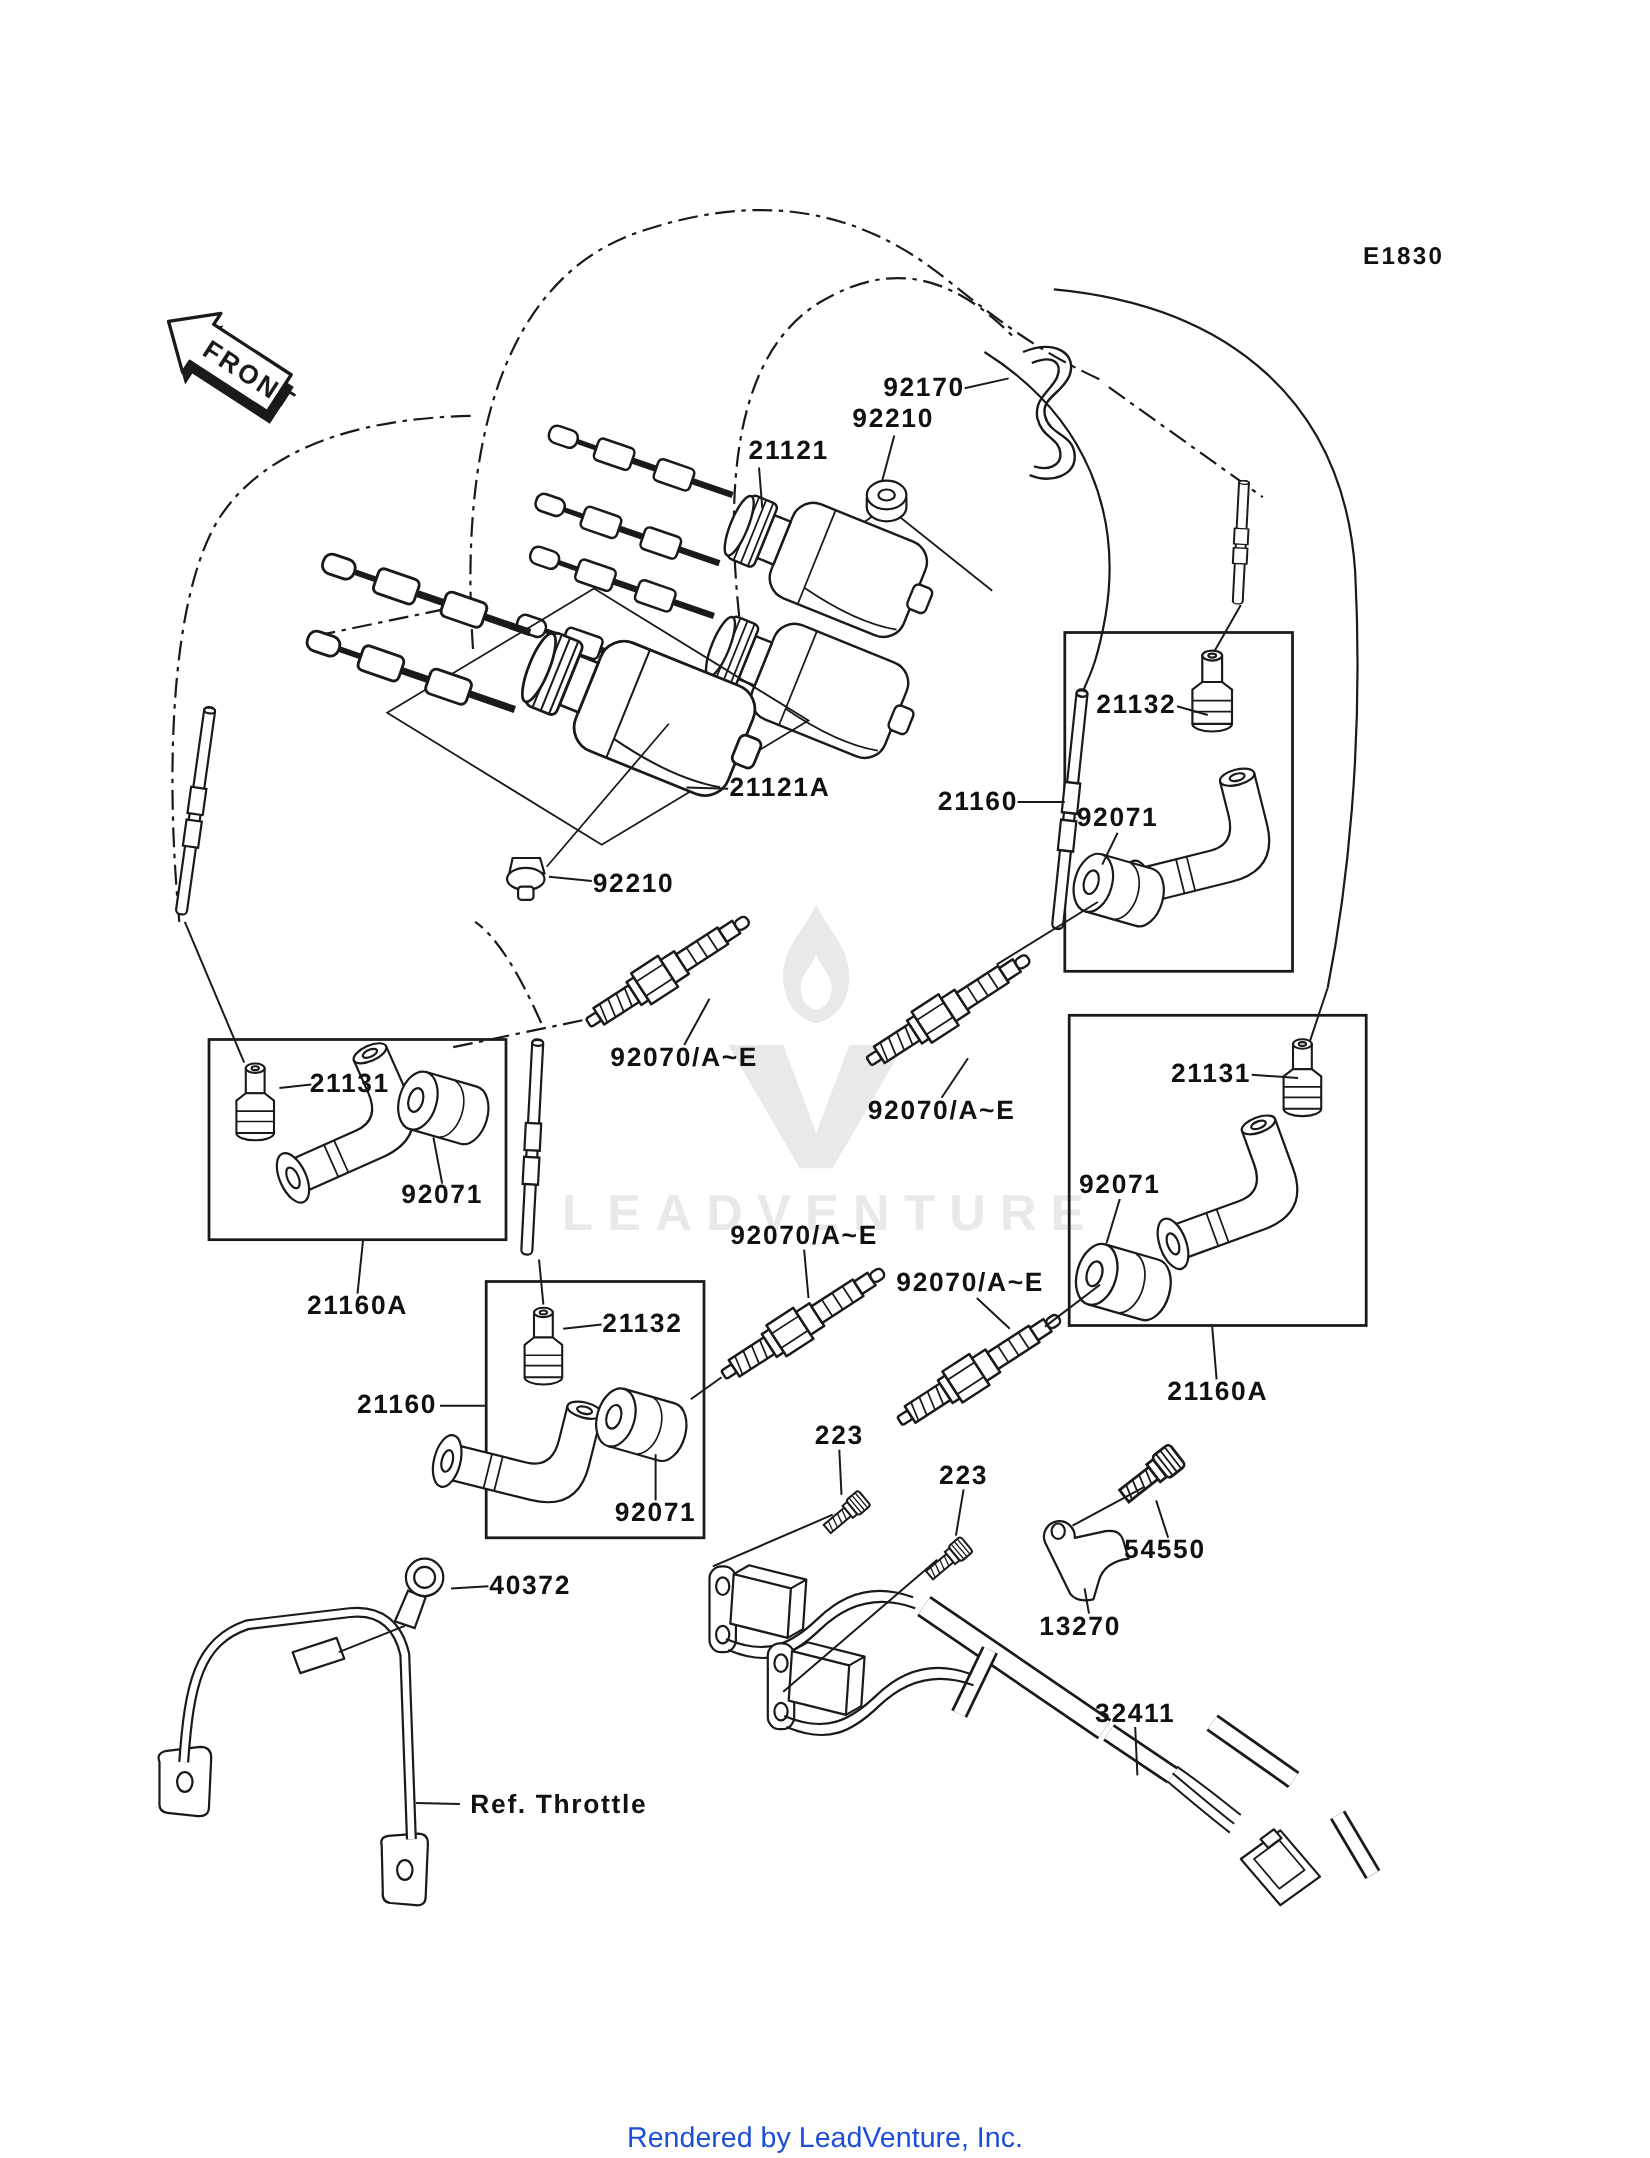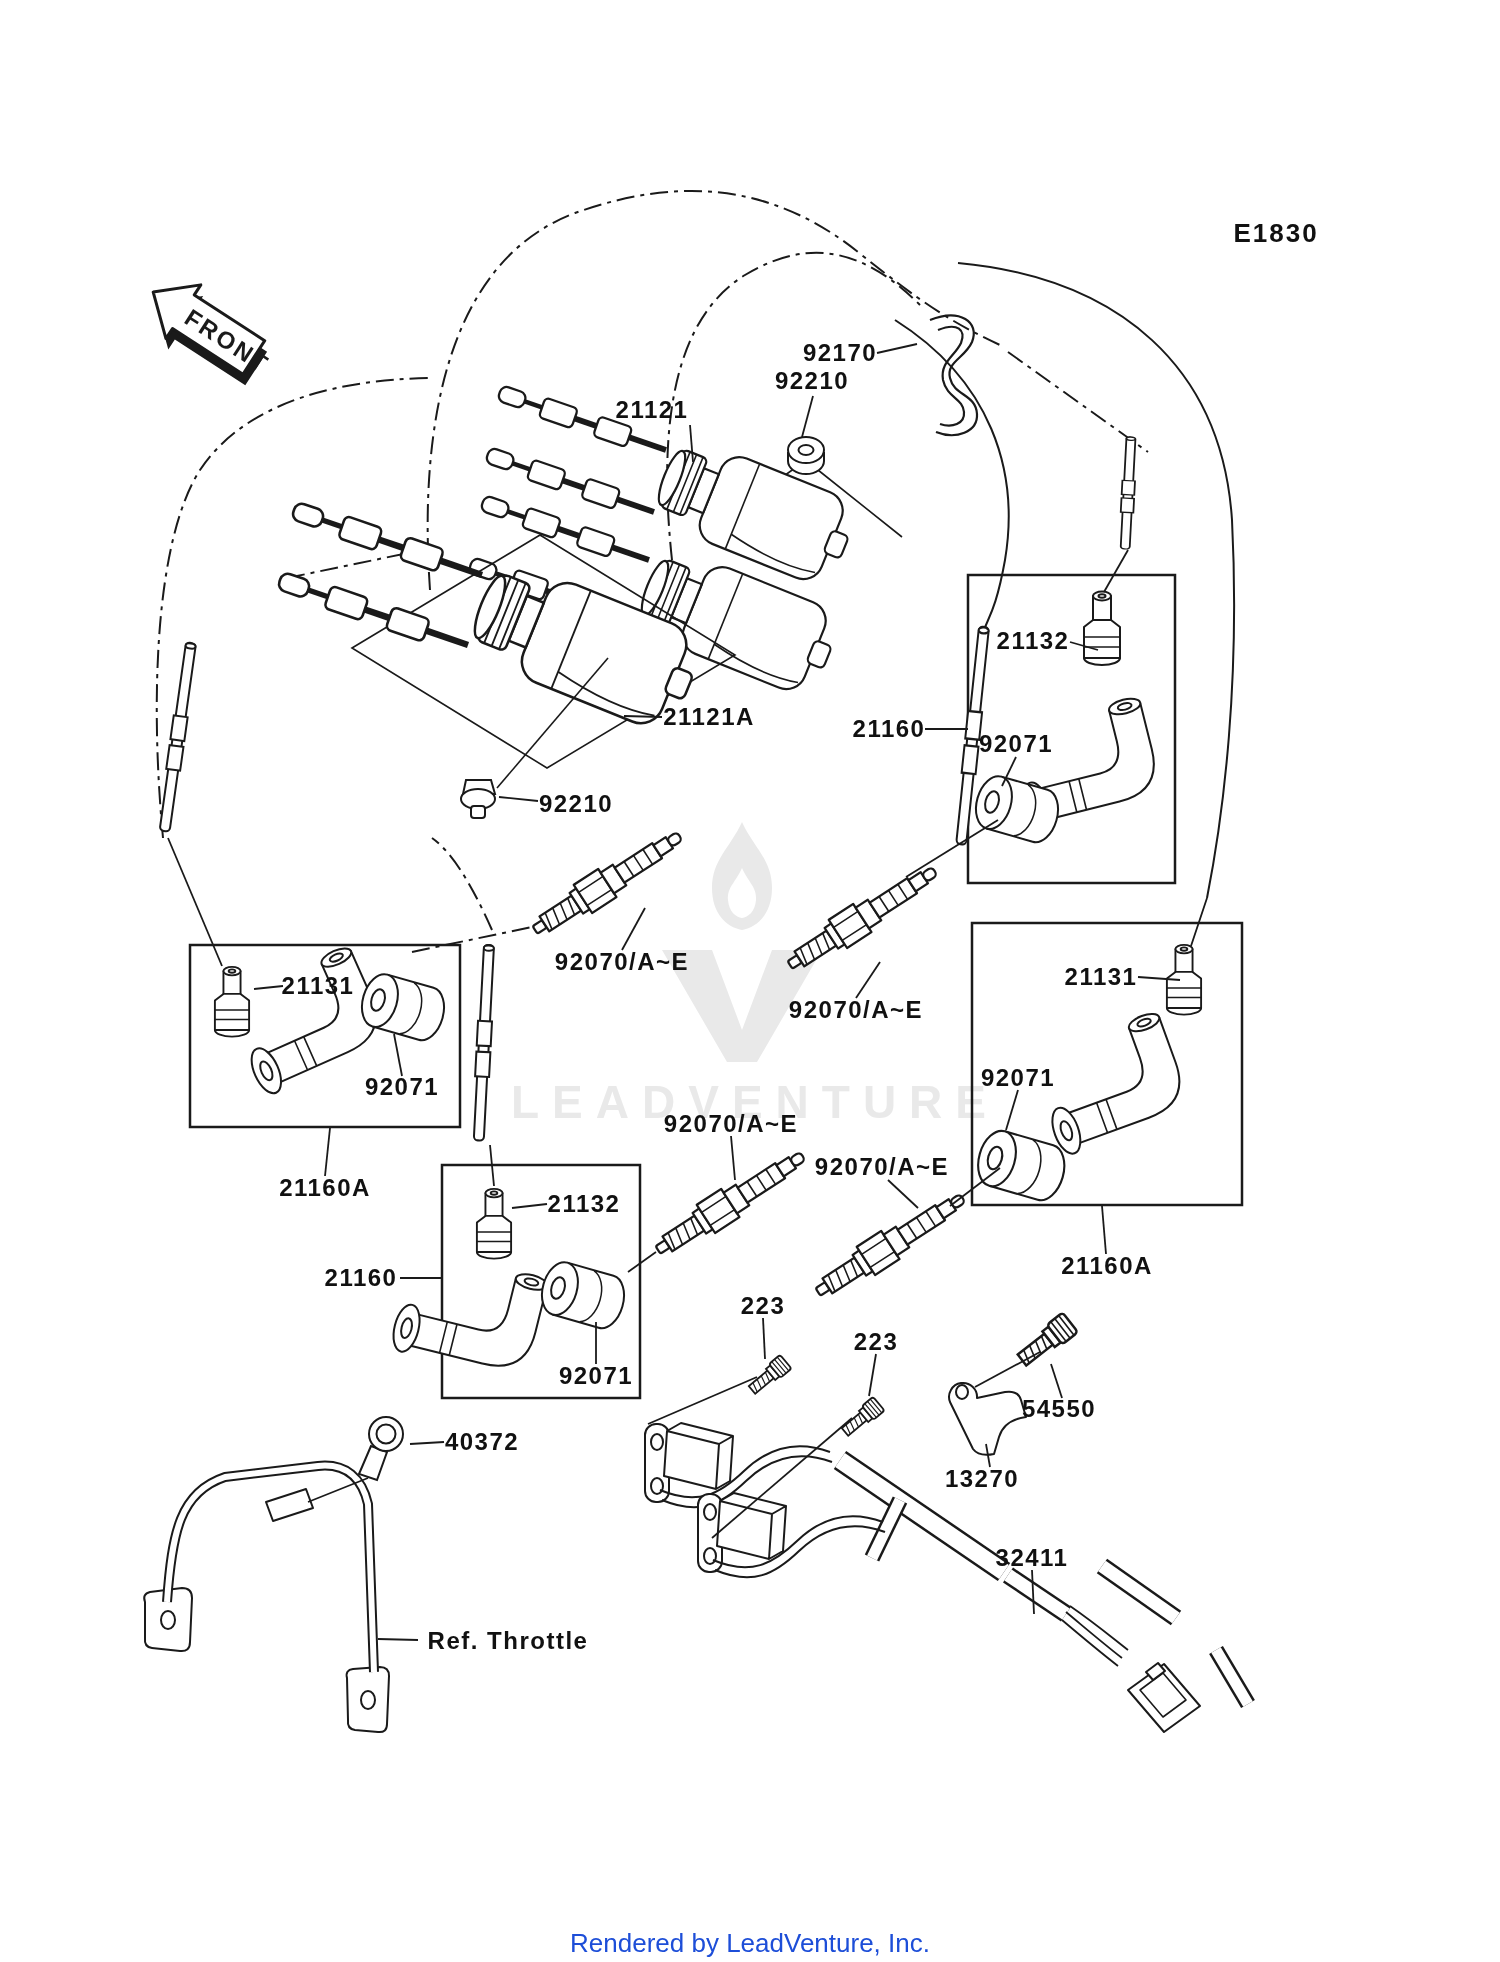--- a/index.html
+++ b/index.html
@@ -1,21 +1,21 @@
 <!DOCTYPE html>
 <html><head>
 <meta charset="utf-8">
 <style>
   html,body{margin:0;padding:0;background:#fff;}
   .stage{position:relative;width:1500px;height:1962px;background:#fff;overflow:hidden;
          font-family:"Liberation Sans",sans-serif;}
   svg.art{position:absolute;left:0;top:0;}
   .lbl{position:absolute;transform:translate(-50%,-50%);font-weight:bold;font-size:24px;
        letter-spacing:1.5px;color:#111;white-space:nowrap;line-height:1;}
-  .lbl.small{font-size:26px;letter-spacing:2px;text-align:center;}
+  .lbl.small{font-size:22px;letter-spacing:2px;text-align:center;}
   .footer{position:absolute;left:750px;top:1943px;transform:translate(-50%,-50%);
           font-size:26px;font-weight:normal;color:#1d4ed8;white-space:nowrap;
           font-family:"Liberation Sans",sans-serif;}
 </style>
 </head>
 <body>
 
 <div class="stage">
 
 <svg class="art" width="1500" height="1962" viewBox="0 0 1500 1962">
@@ -277,21 +277,21 @@
     <path d="M168 838 L222 966"></path>
     <path d="M1128 550 L1104 592"></path>
     <path d="M1207 898 L1191 946"></path>
     <path d="M368 1478 L308 1502"></path>
   </g>
 </svg>
 
 <div class="lbl small" style="left:1276px;top:233px">E1830</div>
 <div class="lbl" style="left:840px;top:353px">92170</div>
 <div class="lbl" style="left:812px;top:381px">92210</div>
-<div class="lbl" style="left:652px;top:410px">21121</div>
+<div class="lbl" style="left:717px;top:410px">21121</div>
 <div class="lbl" style="left:1033px;top:641px">21132</div>
 <div class="lbl" style="left:889px;top:729px">21160</div>
 <div class="lbl" style="left:1016px;top:744px">92071</div>
 <div class="lbl" style="left:709px;top:717px">21121A</div>
 <div class="lbl" style="left:576px;top:804px">92210</div>
 <div class="lbl" style="left:622px;top:962px">92070/A~E</div>
 <div class="lbl" style="left:318px;top:986px">21131</div>
 <div class="lbl" style="left:402px;top:1087px">92071</div>
 <div class="lbl" style="left:325px;top:1188px">21160A</div>
 <div class="lbl" style="left:1101px;top:977px">21131</div>

